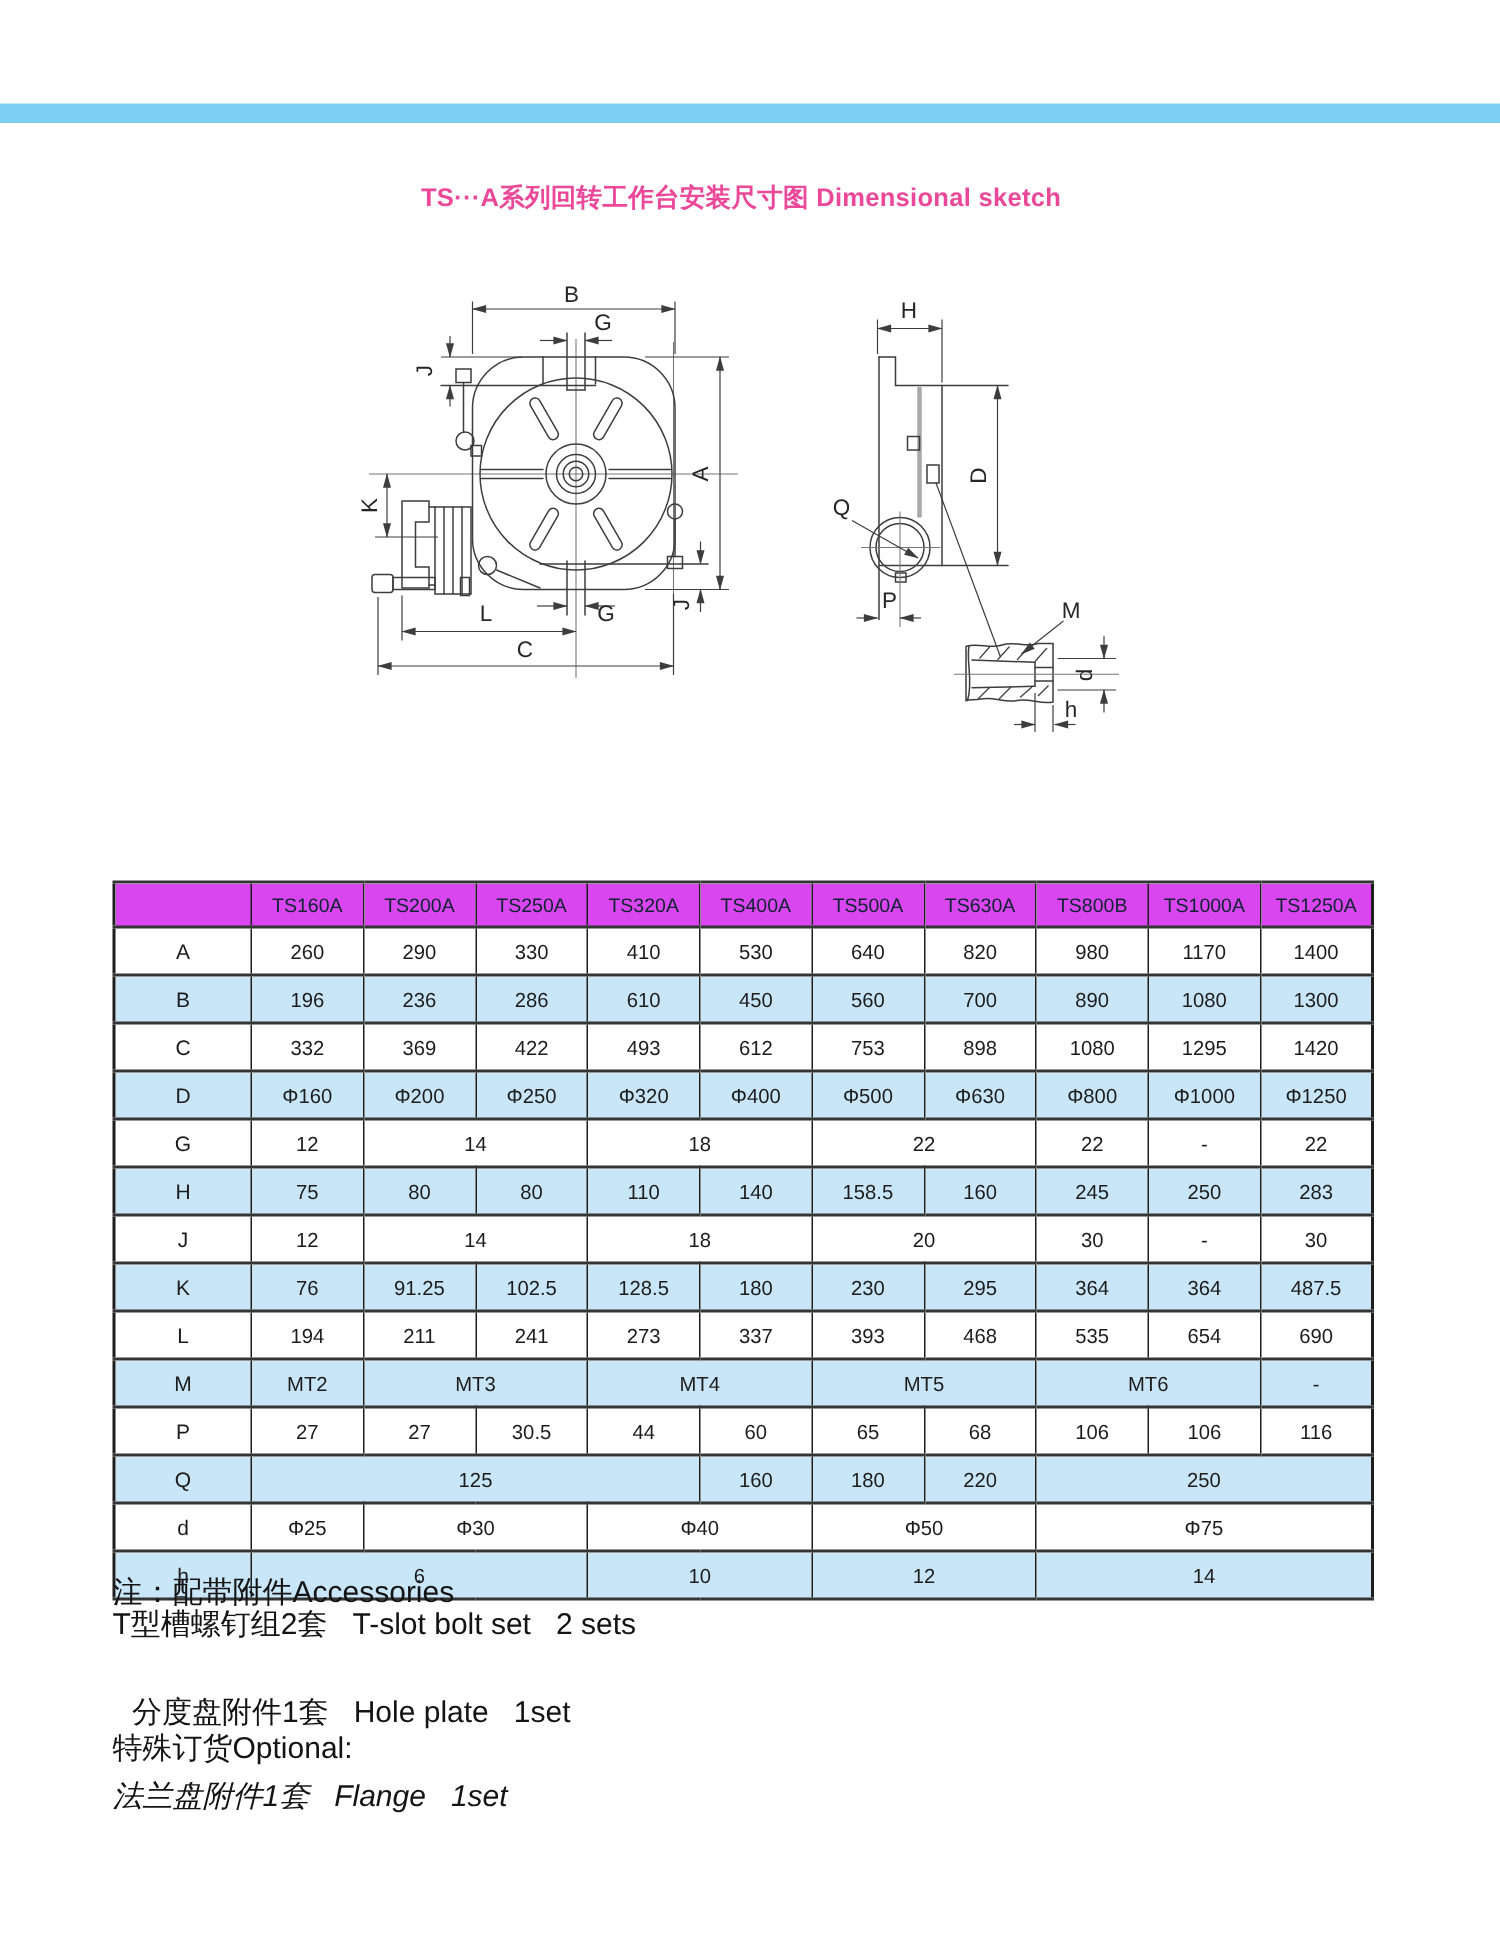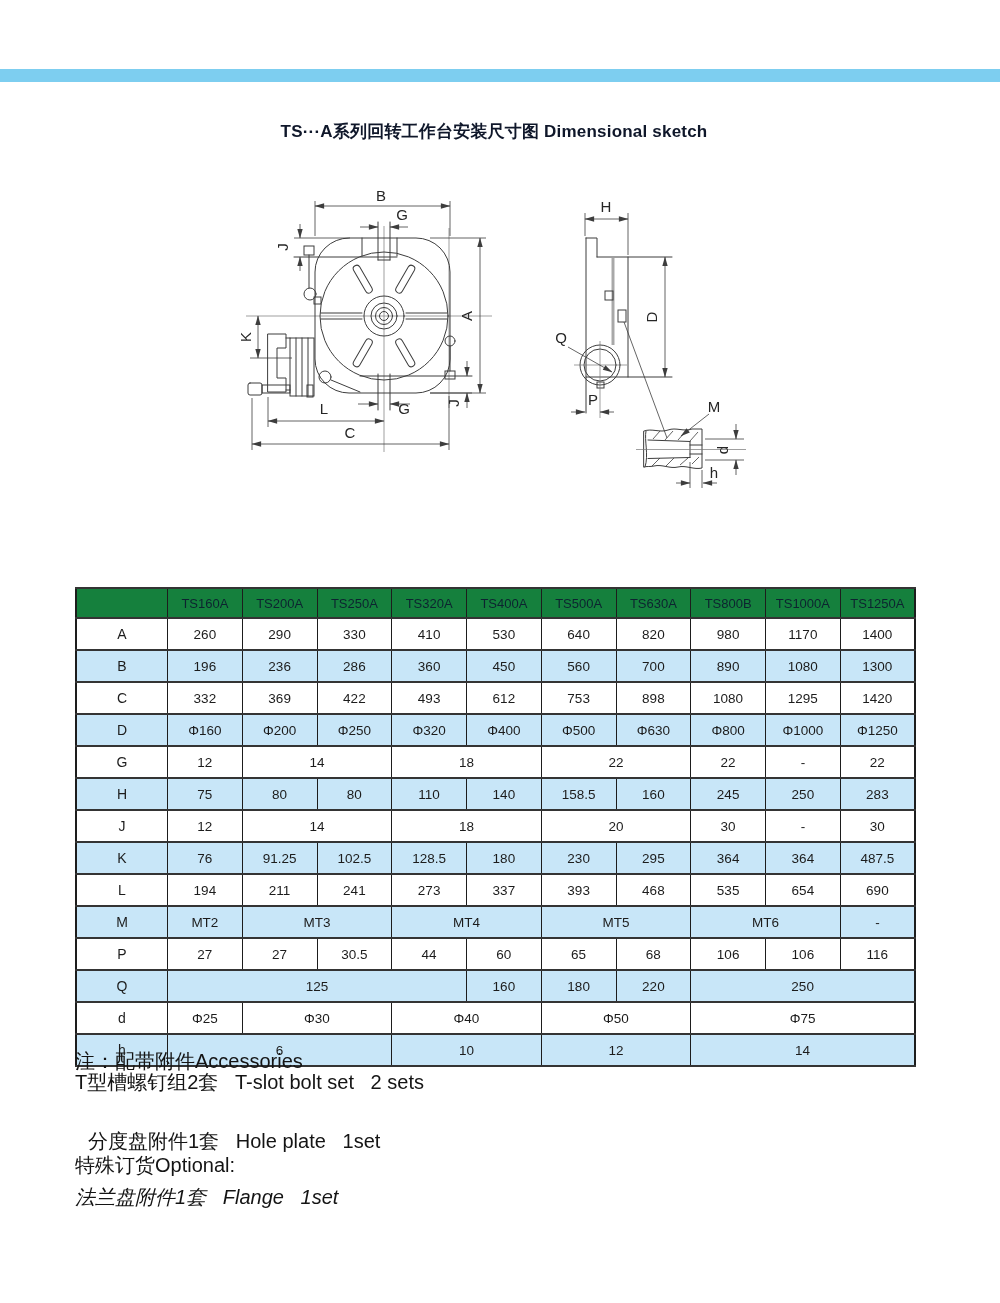--- a/index.html
+++ b/index.html
@@ -3,36 +3,36 @@
 <meta charset="utf-8">
 <style>
   html,body { margin:0; padding:0; background:#fff; }
   .page {
     position:relative; width:1000px; height:1303px; background:#ffffff;
     font-family:"Liberation Sans", sans-serif; color:#1d1d1d; overflow:hidden;
   }
   .top-bar { position:absolute; left:0; top:69px; width:1000px; height:13px; background:#7DCEF0; }
   .doc-title {
     position:absolute; left:0; top:120px; width:988px; text-align:center;
-    font-size:17px; font-weight:600; color:#0f172a; letter-spacing:0.2px;
+    font-size:17px; font-weight:600; color:#ec4899; letter-spacing:0.2px;
   }
   .subtitle { position:absolute; left:75px; top:558px; font-size:15px; color:#141414; white-space:pre; }
   .drawing-svg { position:absolute; left:0; top:0; width:1000px; height:530px; }
 
   .dim-table {
     position:absolute; left:75px; top:587px; width:841px;
     border-collapse:collapse; table-layout:fixed;
     font-size:13.5px; color:#1c1c1c; border:2px solid #1d1d1d;
   }
   .dim-table th, .dim-table td {
     border-left:1px solid #1d1d1d; border-right:1px solid #1d1d1d;
     border-top:2px solid #343434; border-bottom:2px solid #343434;
     text-align:center; vertical-align:middle; padding:0; overflow:hidden;
   }
-  .dim-table th { height:28px; background:#15803d; font-weight:normal; font-size:13px; color:#0d2330; }
+  .dim-table th { height:28px; background:#d946ef; font-weight:normal; font-size:13px; color:#0d2330; }
   .dim-table td { height:30px; background:#ffffff; }
   .dim-table tr.alt td { background:#C8E6F8; }
   .dim-table td.rowlabel, .dim-table th.corner { width:90px; font-size:14px; }
 
   .note-line { position:absolute; left:75px; font-size:20px; color:#141414; white-space:pre; }
   .n1 { top:1048px; } .n2 { top:1069px; }
   .o1 { top:1152px; } .o2 { top:1128px;margin-left:13px; } .o3 { top:1184px;font-style:italic; }
 
   
   .dl   { stroke:#3d3d3d; stroke-width:1; fill:none; stroke-linecap:round; }
@@ -254,21 +254,21 @@
           <td>820</td>
           <td>980</td>
           <td>1170</td>
           <td>1400</td>
         </tr>
         <tr class="alt">
           <td class="rowlabel">B</td>
           <td>196</td>
           <td>236</td>
           <td>286</td>
-          <td>360</td>
+          <td>610</td>
           <td>450</td>
           <td>560</td>
           <td>700</td>
           <td>890</td>
           <td>1080</td>
           <td>1300</td>
         </tr>
         <tr>
           <td class="rowlabel">C</td>
           <td>332</td>

